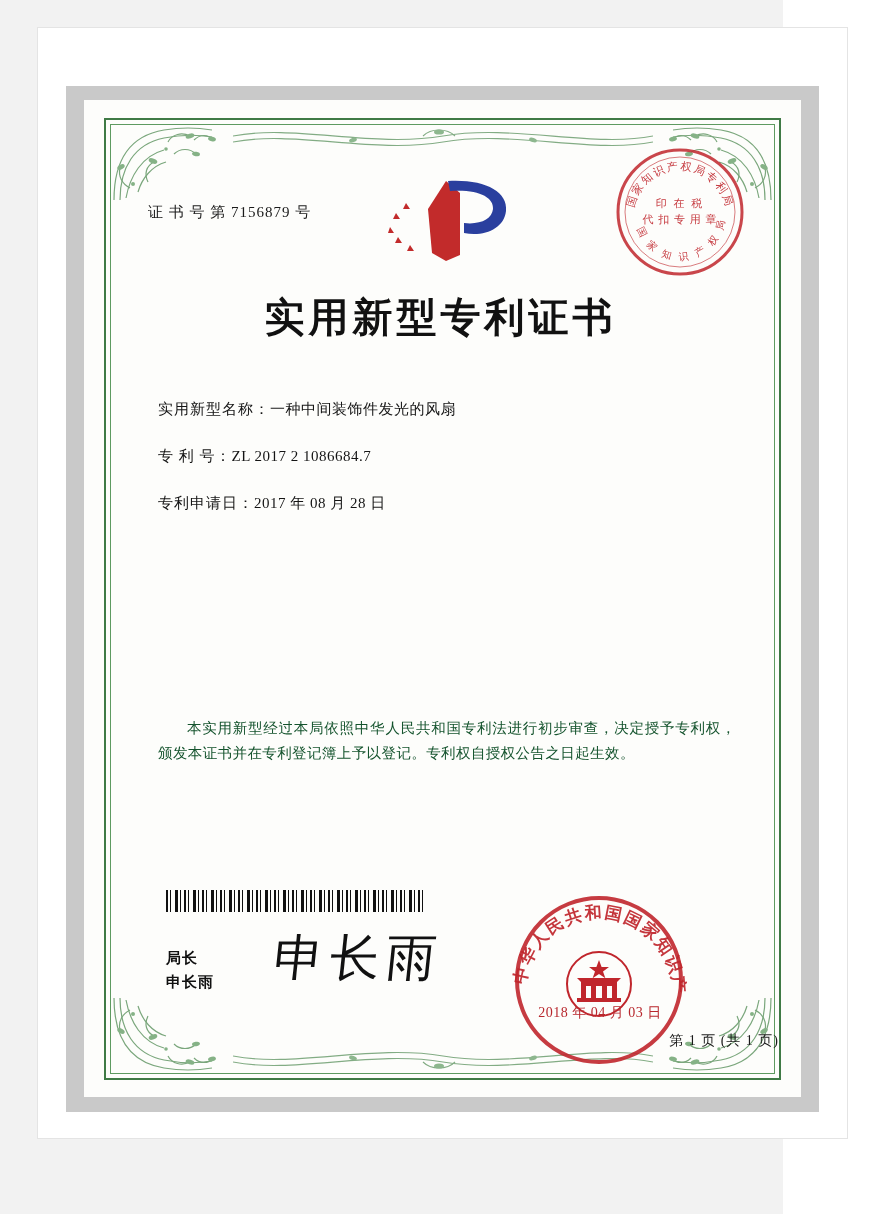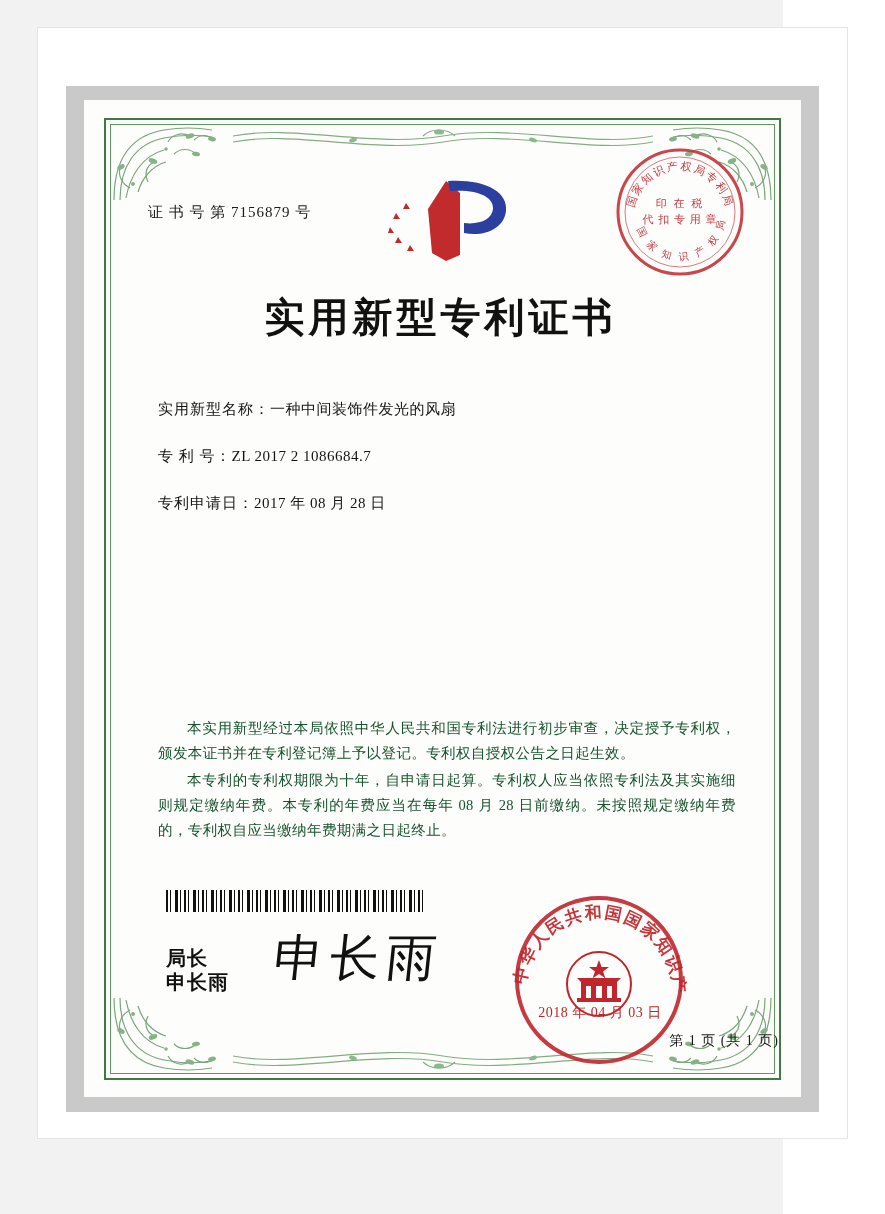--- a/index.html
+++ b/index.html
@@ -162,21 +162,21 @@
         #111 0px, #111 2px, transparent 2px, transparent 4px,
         #111 4px, #111 5px, transparent 5px, transparent 9px,
         #111 9px, #111 12px, transparent 12px, transparent 14px,
         #111 14px, #111 15px, transparent 15px, transparent 18px);
   }
 
   
   .sig-label {
     position: absolute;
     left: 60px; top: 826px;
-    font-size: 20px;
+    font-size: 15px;
     font-weight: bold;
     line-height: 24px;
     color: #111;
     letter-spacing: 1px;
   }
   .sig-hand {
     position: absolute;
     left: 168px; top: 805px;
     font-size: 50px;
     color: #111;
@@ -377,21 +377,20 @@
       <div class="field">
         <span class="lbl">专  利  号：</span><span>ZL 2017 2 1086684.7</span>
       </div>
       <div class="field">
         <span class="lbl">专利申请日：</span><span>2017 年 08 月 28 日</span>
       </div>
     </div>
 
     <div class="paras">
       <p>本实用新型经过本局依照中华人民共和国专利法进行初步审查，决定授予专利权，颁发本证书并在专利登记簿上予以登记。专利权自授权公告之日起生效。</p>
-      <p>本专利的专利权期限为十年，自申请日起算。专利权人应当依照专利法及其实施细则规定缴纳年费。本专利的年费应当在每年 08 月 28 日前缴纳。未按照规定缴纳年费的，专利权自应当缴纳年费期满之日起终止。</p>
     </div>
 
     <div class="barcode"></div>
 
     <div class="sig-label">
       <div>局长</div>
       <div>申长雨</div>
     </div>
     <div class="sig-hand">申长雨</div>
 

